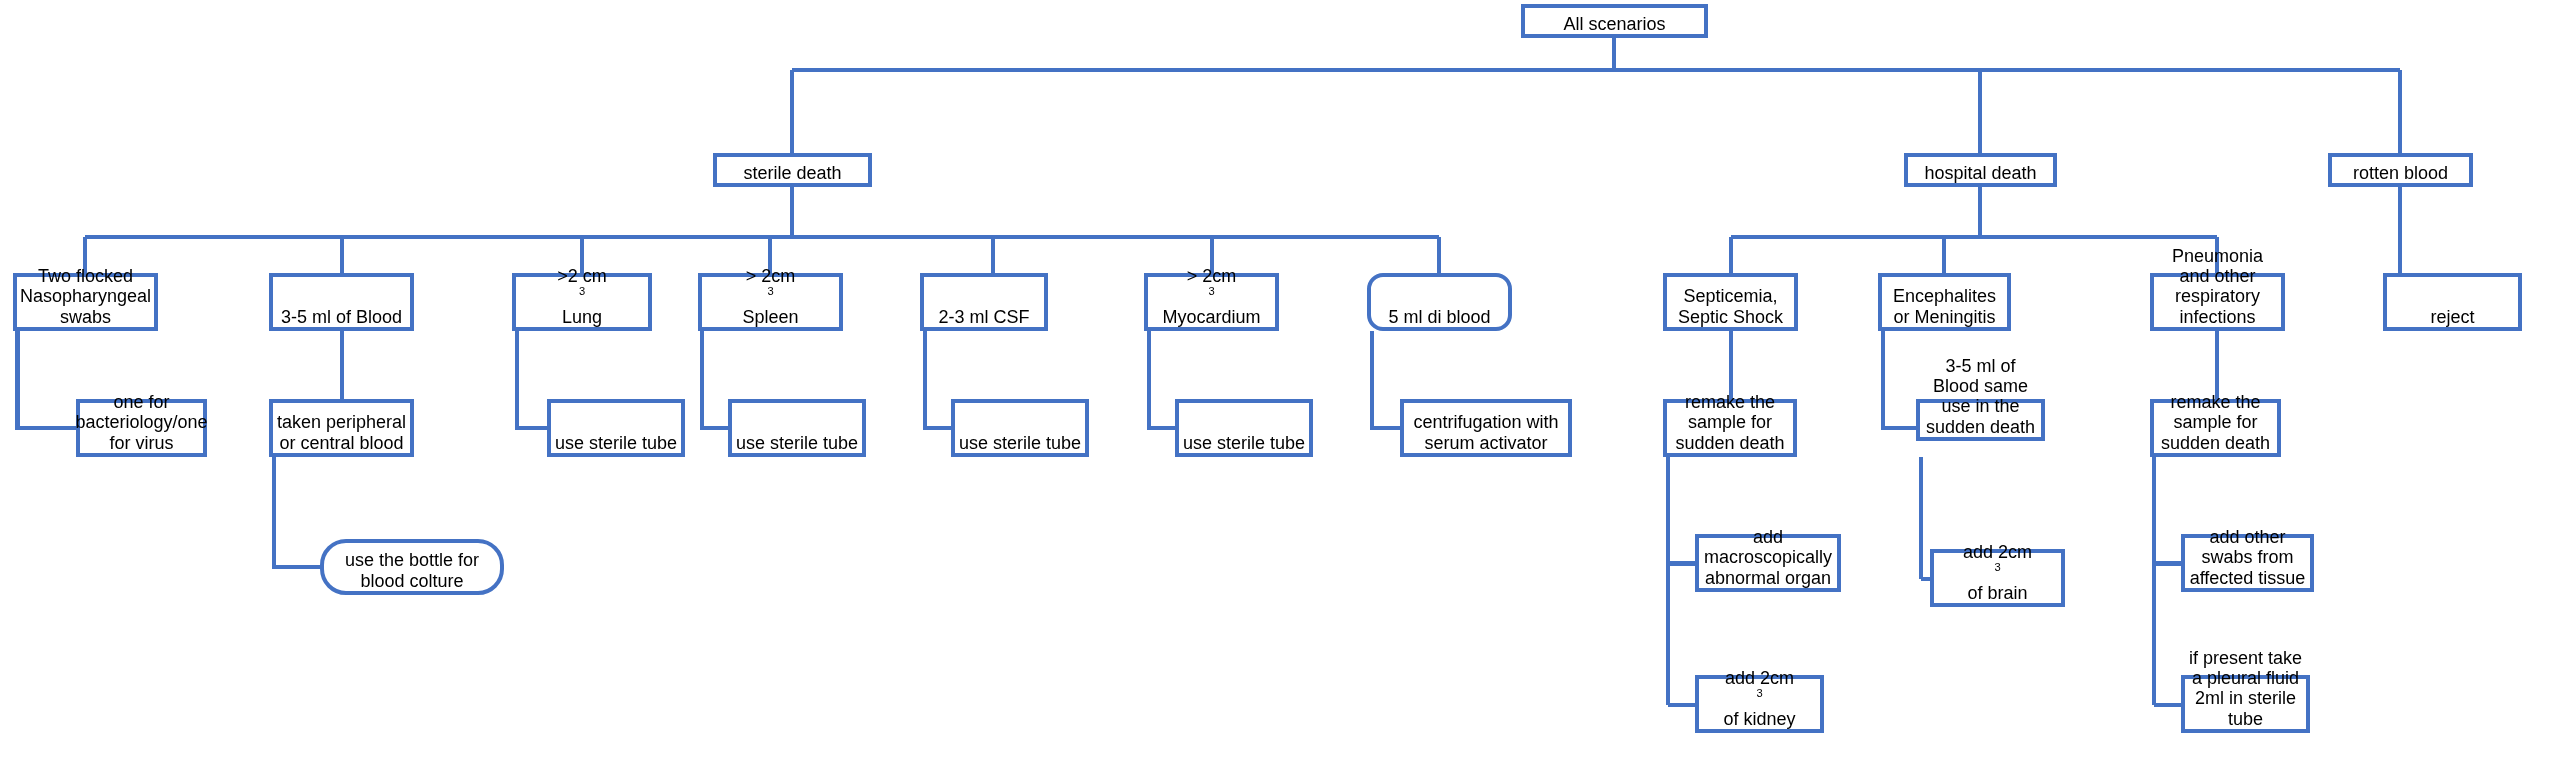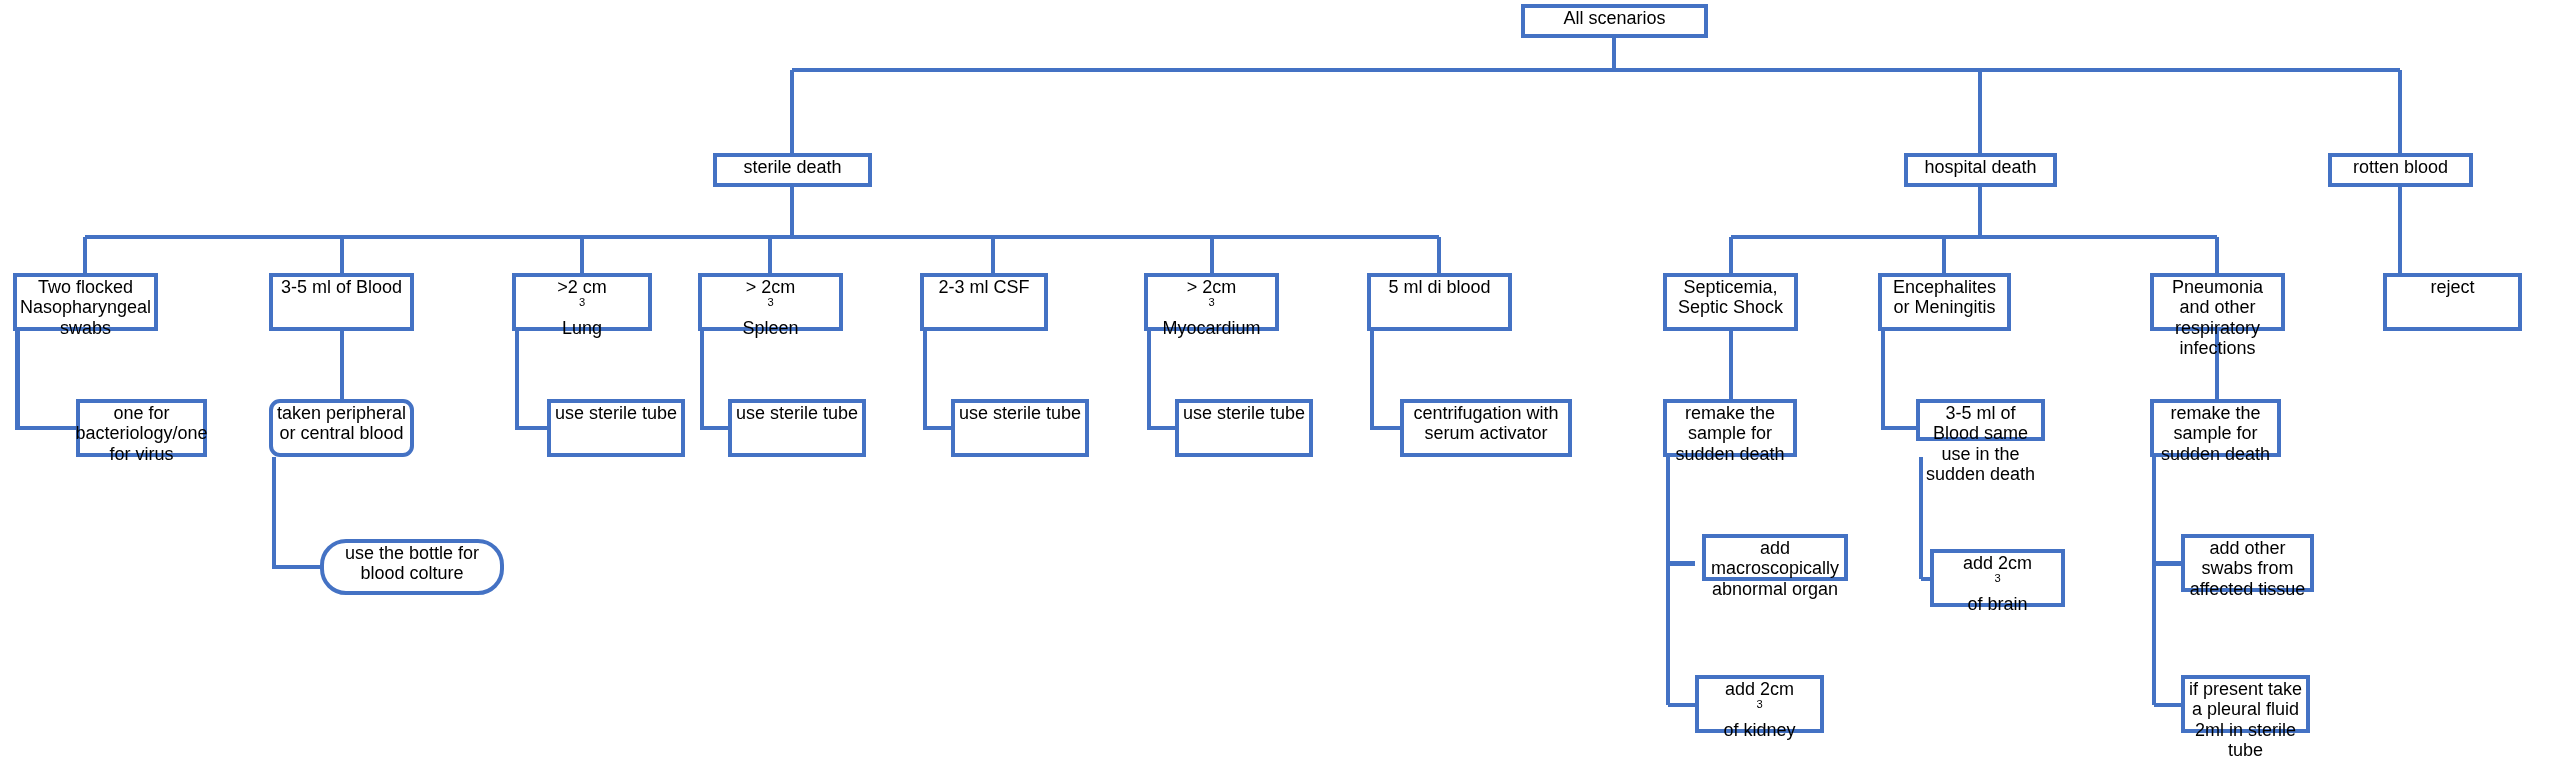--- a/index.html
+++ b/index.html
@@ -9,21 +9,21 @@
     position:relative;overflow:hidden;
   }
   #canvas{position:absolute;left:0;top:0;width:2576px;height:780px;}
   #links{position:absolute;left:0;top:0;width:2576px;height:780px;pointer-events:none;}
   .node{
     position:absolute;
     box-sizing:border-box;
     border:4.1px solid #4472C4;
     background:#ffffff;
     display:flex;
-    align-items:flex-start;
+    align-items:flex-end;
     justify-content:center;
     text-align:center;
     color:#000000;
     line-height:1.13;
     font-size:18px;
     padding:0 2.3px;
     z-index:2;
   }
   .node span{display:block;white-space:nowrap;}
   .node.wrap span{white-space:normal;}
@@ -97,21 +97,21 @@
   <div class="node wrap" style="left:13px;top:273px;width:145px;height:58px;">
     <span>Two flocked Nasopharyngeal swabs</span>
   </div>
   <div class="node wrap" style="left:76px;top:399px;width:131px;height:58px;">
     <span>one for bacteriology/one for virus</span>
   </div>
 
   <div class="node wrap" style="left:269px;top:273px;width:145px;height:58px;">
     <span>3-5 ml of Blood</span>
   </div>
-  <div class="node wrap" style="left:269px;top:399px;width:145px;height:58px;border-radius:11px;">
+  <div class="node wrap" style="left:269px;top:399px;width:145px;height:58px;">
     <span>taken peripheral or central blood</span>
   </div>
   <div class="node wrap" style="left:320px;top:539px;width:184px;height:56px;border-radius:26px;">
     <span>use the bottle for blood colture</span>
   </div>
 
   <div class="node" style="left:512px;top:273px;width:140px;height:58px;">
     <span><span>&gt;2 cm</span><sup>3</sup><span> Lung</span></span>
   </div>
   <div class="node" style="left:547px;top:399px;width:138px;height:58px;">
@@ -132,34 +132,34 @@
     <span>use sterile tube</span>
   </div>
 
   <div class="node wrap" style="left:1144px;top:273px;width:135px;height:58px;">
     <span><span>&gt; 2cm</span><sup>3</sup><br><span>Myocardium</span></span>
   </div>
   <div class="node" style="left:1175px;top:399px;width:138px;height:58px;">
     <span>use sterile tube</span>
   </div>
 
-  <div class="node" style="left:1367px;top:273px;width:145px;height:58px;">
+  <div class="node" style="left:1367px;top:273px;width:145px;height:58px;border-radius:16px;">
     <span>5 ml di blood</span>
   </div>
   <div class="node wrap" style="left:1400px;top:399px;width:172px;height:58px;">
     <span>centrifugation with serum activator</span>
   </div>
 
   <div class="node wrap" style="left:1663px;top:273px;width:135px;height:58px;">
     <span>Septicemia, Septic Shock</span>
   </div>
   <div class="node wrap" style="left:1663px;top:399px;width:134px;height:58px;">
     <span>remake the sample for sudden death</span>
   </div>
-  <div class="node wrap" style="left:1695px;top:534px;width:146px;height:47px;margin-left:7px;">
+  <div class="node wrap" style="left:1695px;top:534px;width:146px;height:58px;">
     <span>add macroscopically abnormal organ</span>
   </div>
   <div class="node wrap" style="left:1695px;top:675px;width:129px;height:58px;">
     <span><span>add 2cm</span><sup>3</sup><span> of kidney</span></span>
   </div>
 
   <div class="node wrap" style="left:1878px;top:273px;width:133px;height:58px;">
     <span>Encephalites or Meningitis</span>
   </div>
   <div class="node wrap" style="left:1916px;top:399px;width:129px;height:42px;">

